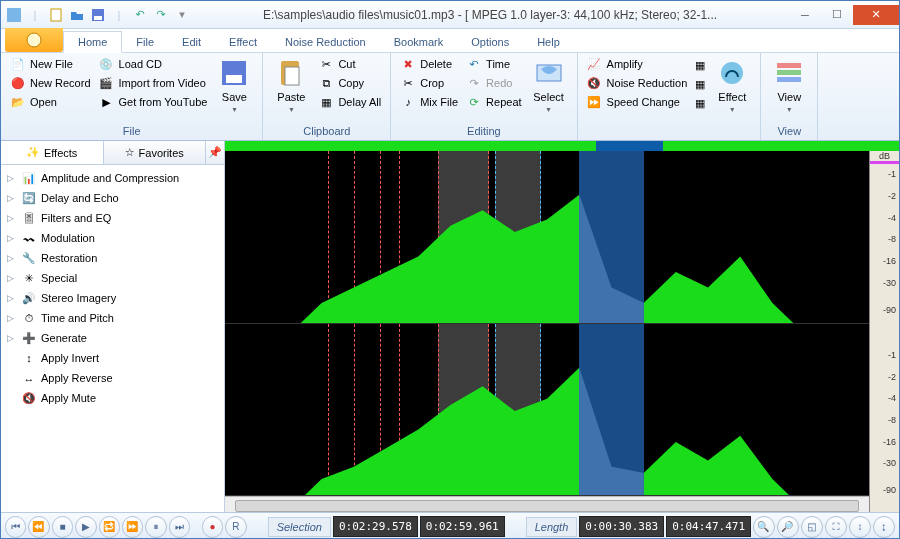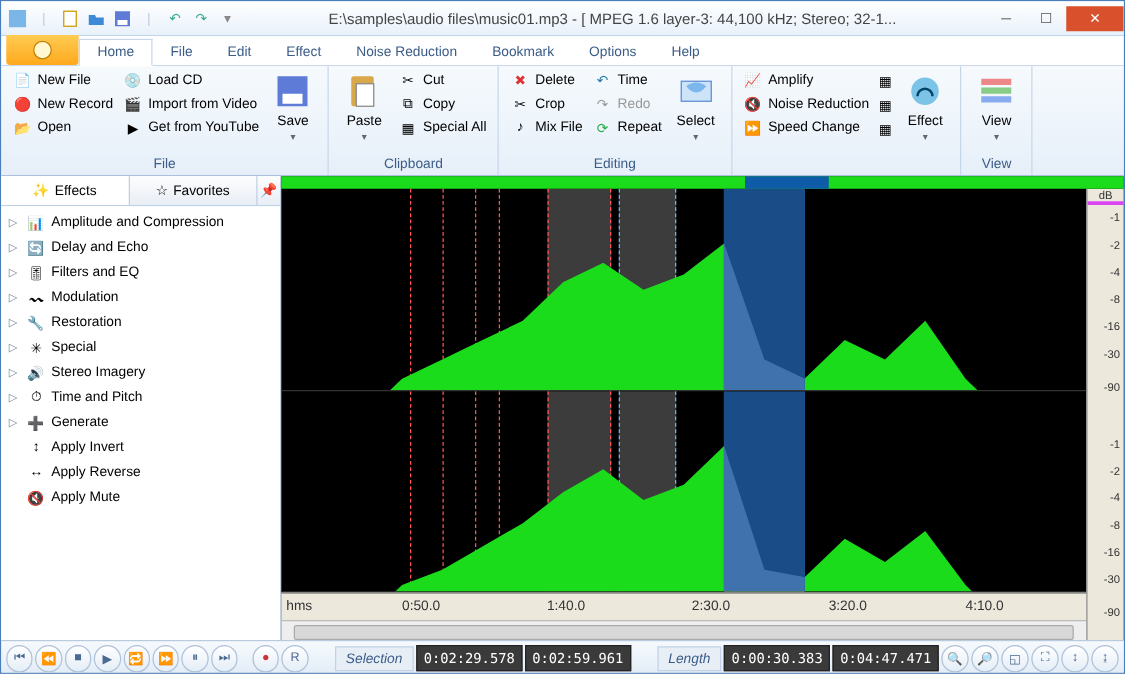--- a/index.html
+++ b/index.html
@@ -101,21 +101,21 @@
         <svg width="14" height="14">
           <rect x="1" y="1" width="12" height="12" fill="#5e7bd8"></rect>
           <rect x="3" y="8" width="8" height="4" fill="#fff"></rect>
         </svg>
       </div>
     <div class="qat-btn" style="color:#bcd">|</div>
     <div class="qat-btn" style="color:#3a8">↶</div>
     <div class="qat-btn" style="color:#3a8">↷</div>
     <div class="qat-btn" style="color:#888">▾</div>
   </div>
-  <div class="title-text">E:\samples\audio files\music01.mp3 - [ MPEG 1.6 layer-3: 44,100 kHz; Stereo; 32-1...</div>
+  <div class="title-text">E:\samples\audio files\music01.mp3 - [ MPEG 1.0 layer-3: 44,100 kHz; Stereo; 32-1...</div>
   <div class="win-btns">
     <div class="win-btn win-min">─</div>
     <div class="win-btn win-max">☐</div>
     <div class="win-btn win-close">✕</div>
   </div>
 </div>
 
 <div class="ribbon-tabs">
   <div class="app-btn">
       <svg width="20" height="18">
@@ -193,21 +193,21 @@
         <div class="rbtn">
             <span class="ico">✂</span>
             <span>Cut</span>
           </div>
         <div class="rbtn">
             <span class="ico">⧉</span>
             <span>Copy</span>
           </div>
         <div class="rbtn">
             <span class="ico">▦</span>
-            <span>Special All</span>
+            <span>Delay All</span>
           </div>
       </div>
     </div>
     <div class="group-label">Clipboard</div>
   </div>
 
   <div class="group">
     <div class="group-body">
       <div class="vstack">
         <div class="rbtn">
@@ -405,28 +405,20 @@
             <div class="marker m4"></div>
           <div class="sel-region sel-a"></div>
           <div class="sel-region sel-b"></div>
           <svg class="wave-svg" id="wave-r" preserveAspectRatio="none" viewBox="0 0 100 100">
               <path d="M0,50 L0,45.2 L5,36.56 L10,28.88 L15,24.08 L20,22.160000000000004 L25,19.28 L30,16.400000000000006 L35,12.560000000000002 L40,9.68 L45,13.519999999999996 L50,11.599999999999994 L55,6.799999999999997 L60,22.160000000000004 L65,23.119999999999997 L70,18.32 L75,21.200000000000003 L80,17.36 L85,24.08 L90,28.88 L95,36.56 L100,47.6 L100,52.4 L95,63.44 L90,71.12 L85,75.92 L80,82.64 L75,78.8 L70,81.68 L65,76.88 L60,77.84 L55,93.2 L50,88.4 L45,86.48 L40,90.32 L35,87.44 L30,83.6 L25,80.72 L20,77.84 L15,75.92 L10,71.12 L5,63.44 L0,54.8 Z" fill="#1bdc1b"></path>
               <path d="M55,50 L55,6.799999999999997 L60,22.160000000000004 L65,23.119999999999997 L65,76.88 L60,77.84 L55,93.2 Z" fill="#fff"></path>
               <line x1="0" x2="100" y1="50" y2="50" stroke="#072" stroke-width="0.3"></line>
             </svg>
           <div class="sel-region sel-c"></div>
         </div>
-        <div class="ruler">
-          <span style="left:4px">hms</span>
-          <span style="left:15%">0:50.0</span>
-          <span style="left:33%">1:40.0</span>
-          <span style="left:51%">2:30.0</span>
-          <span style="left:68%">3:20.0</span>
-          <span style="left:85%">4:10.0</span>
-        </div>
         <div class="hscroll"></div>
       </div>
       <div class="db-col">
         <div style="text-align:center;font-size:9px;border-bottom:3px solid #d946ef">dB</div>
         <div class="db-half">
             <div style="top:3%">-1</div>
             <div style="top:15%">-2</div>
             <div style="top:27%">-4</div>
             <div style="top:39%">-8</div>
             <div style="top:51%">-16</div>

